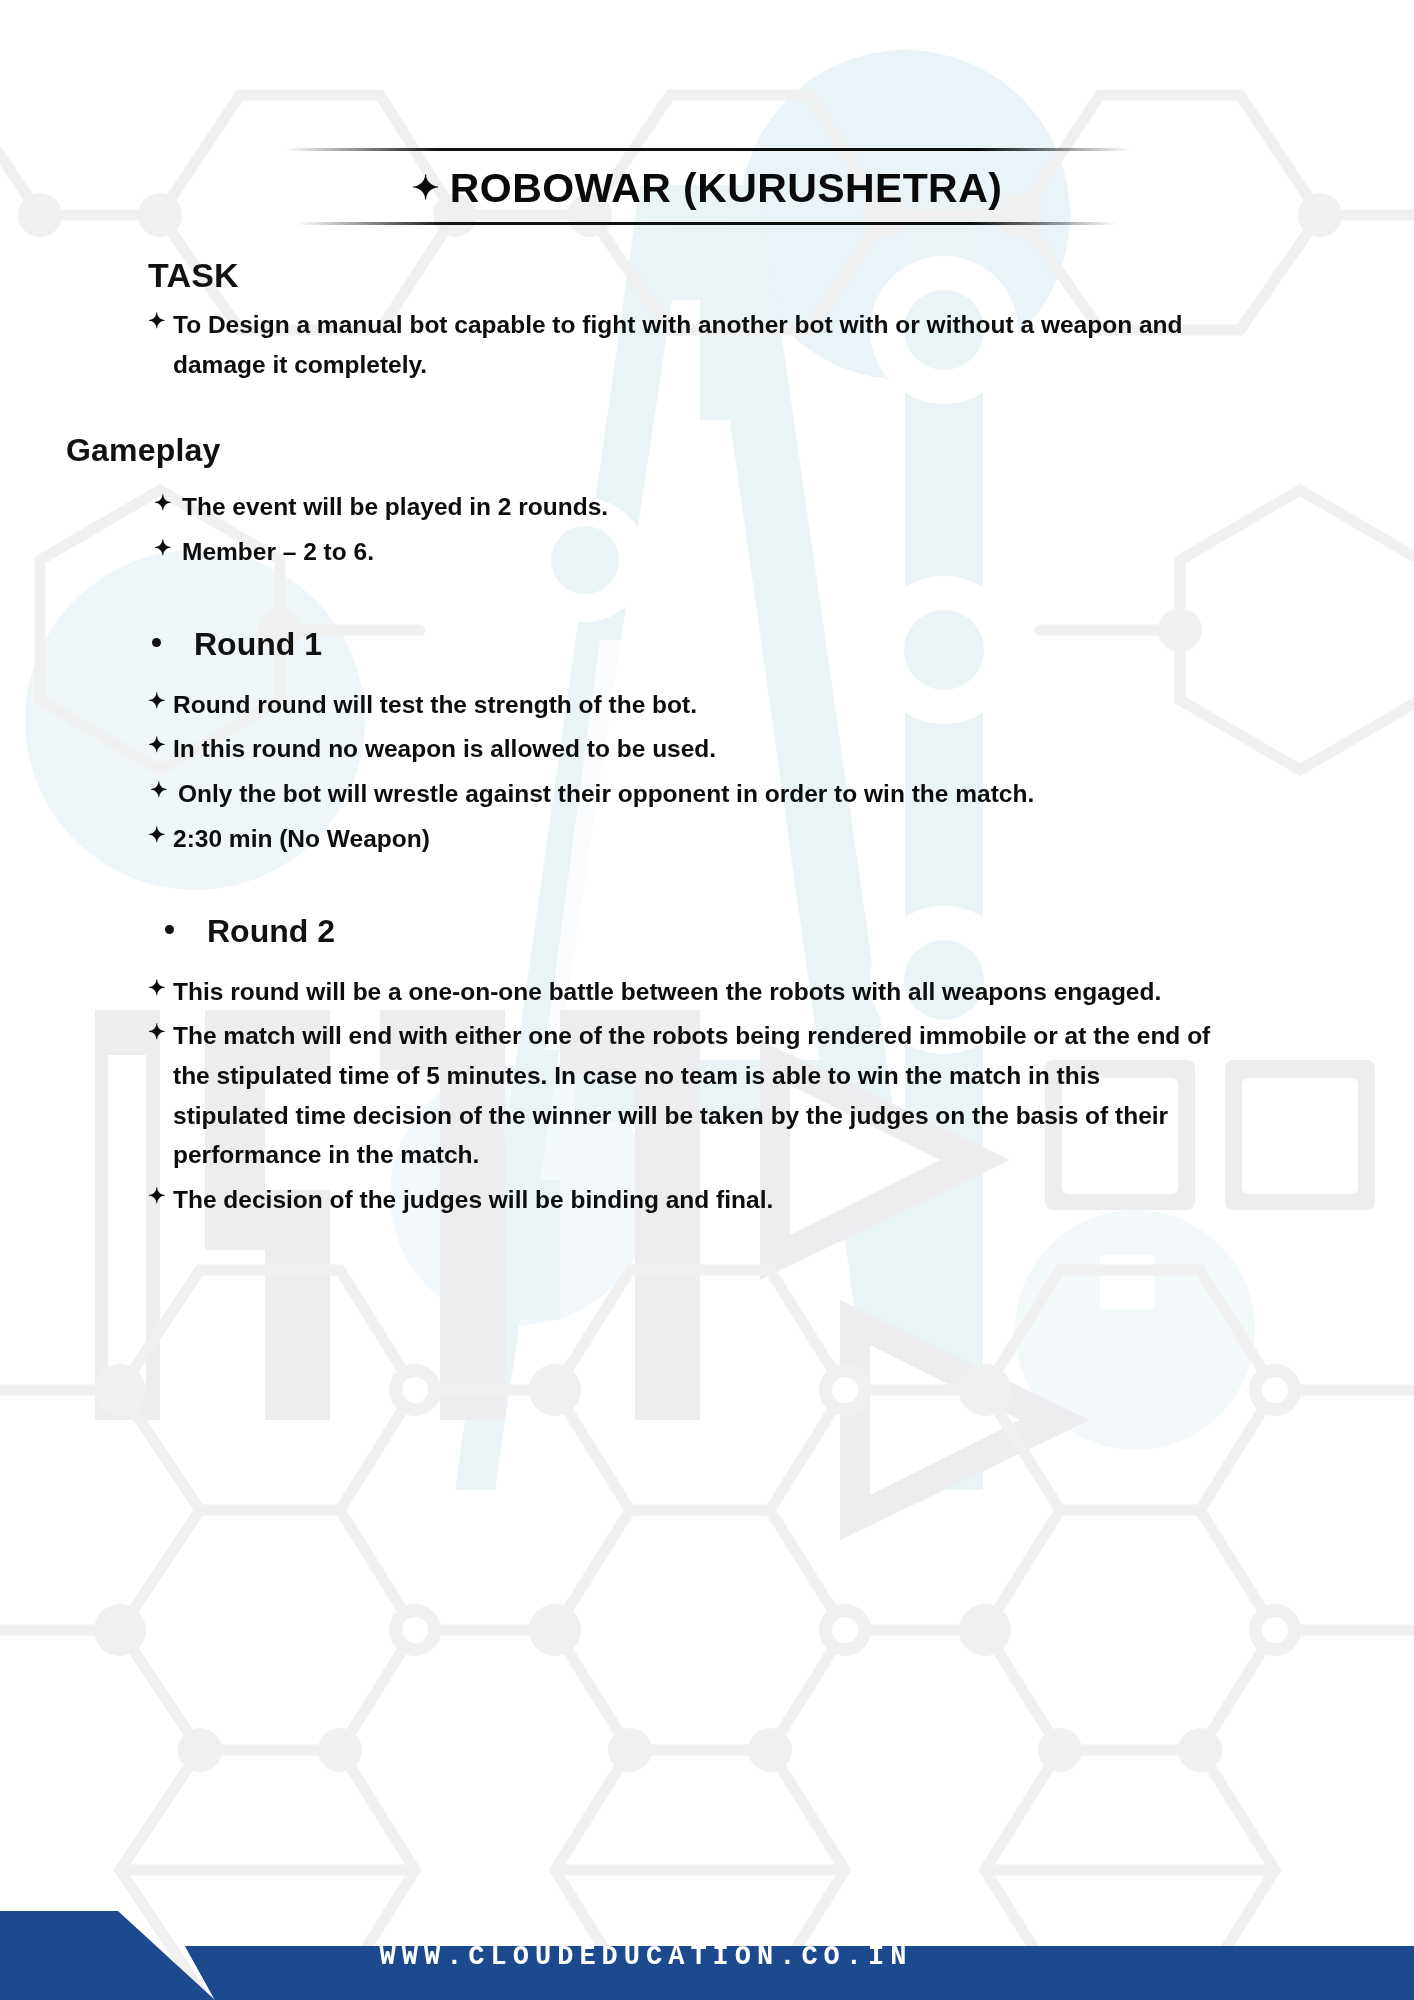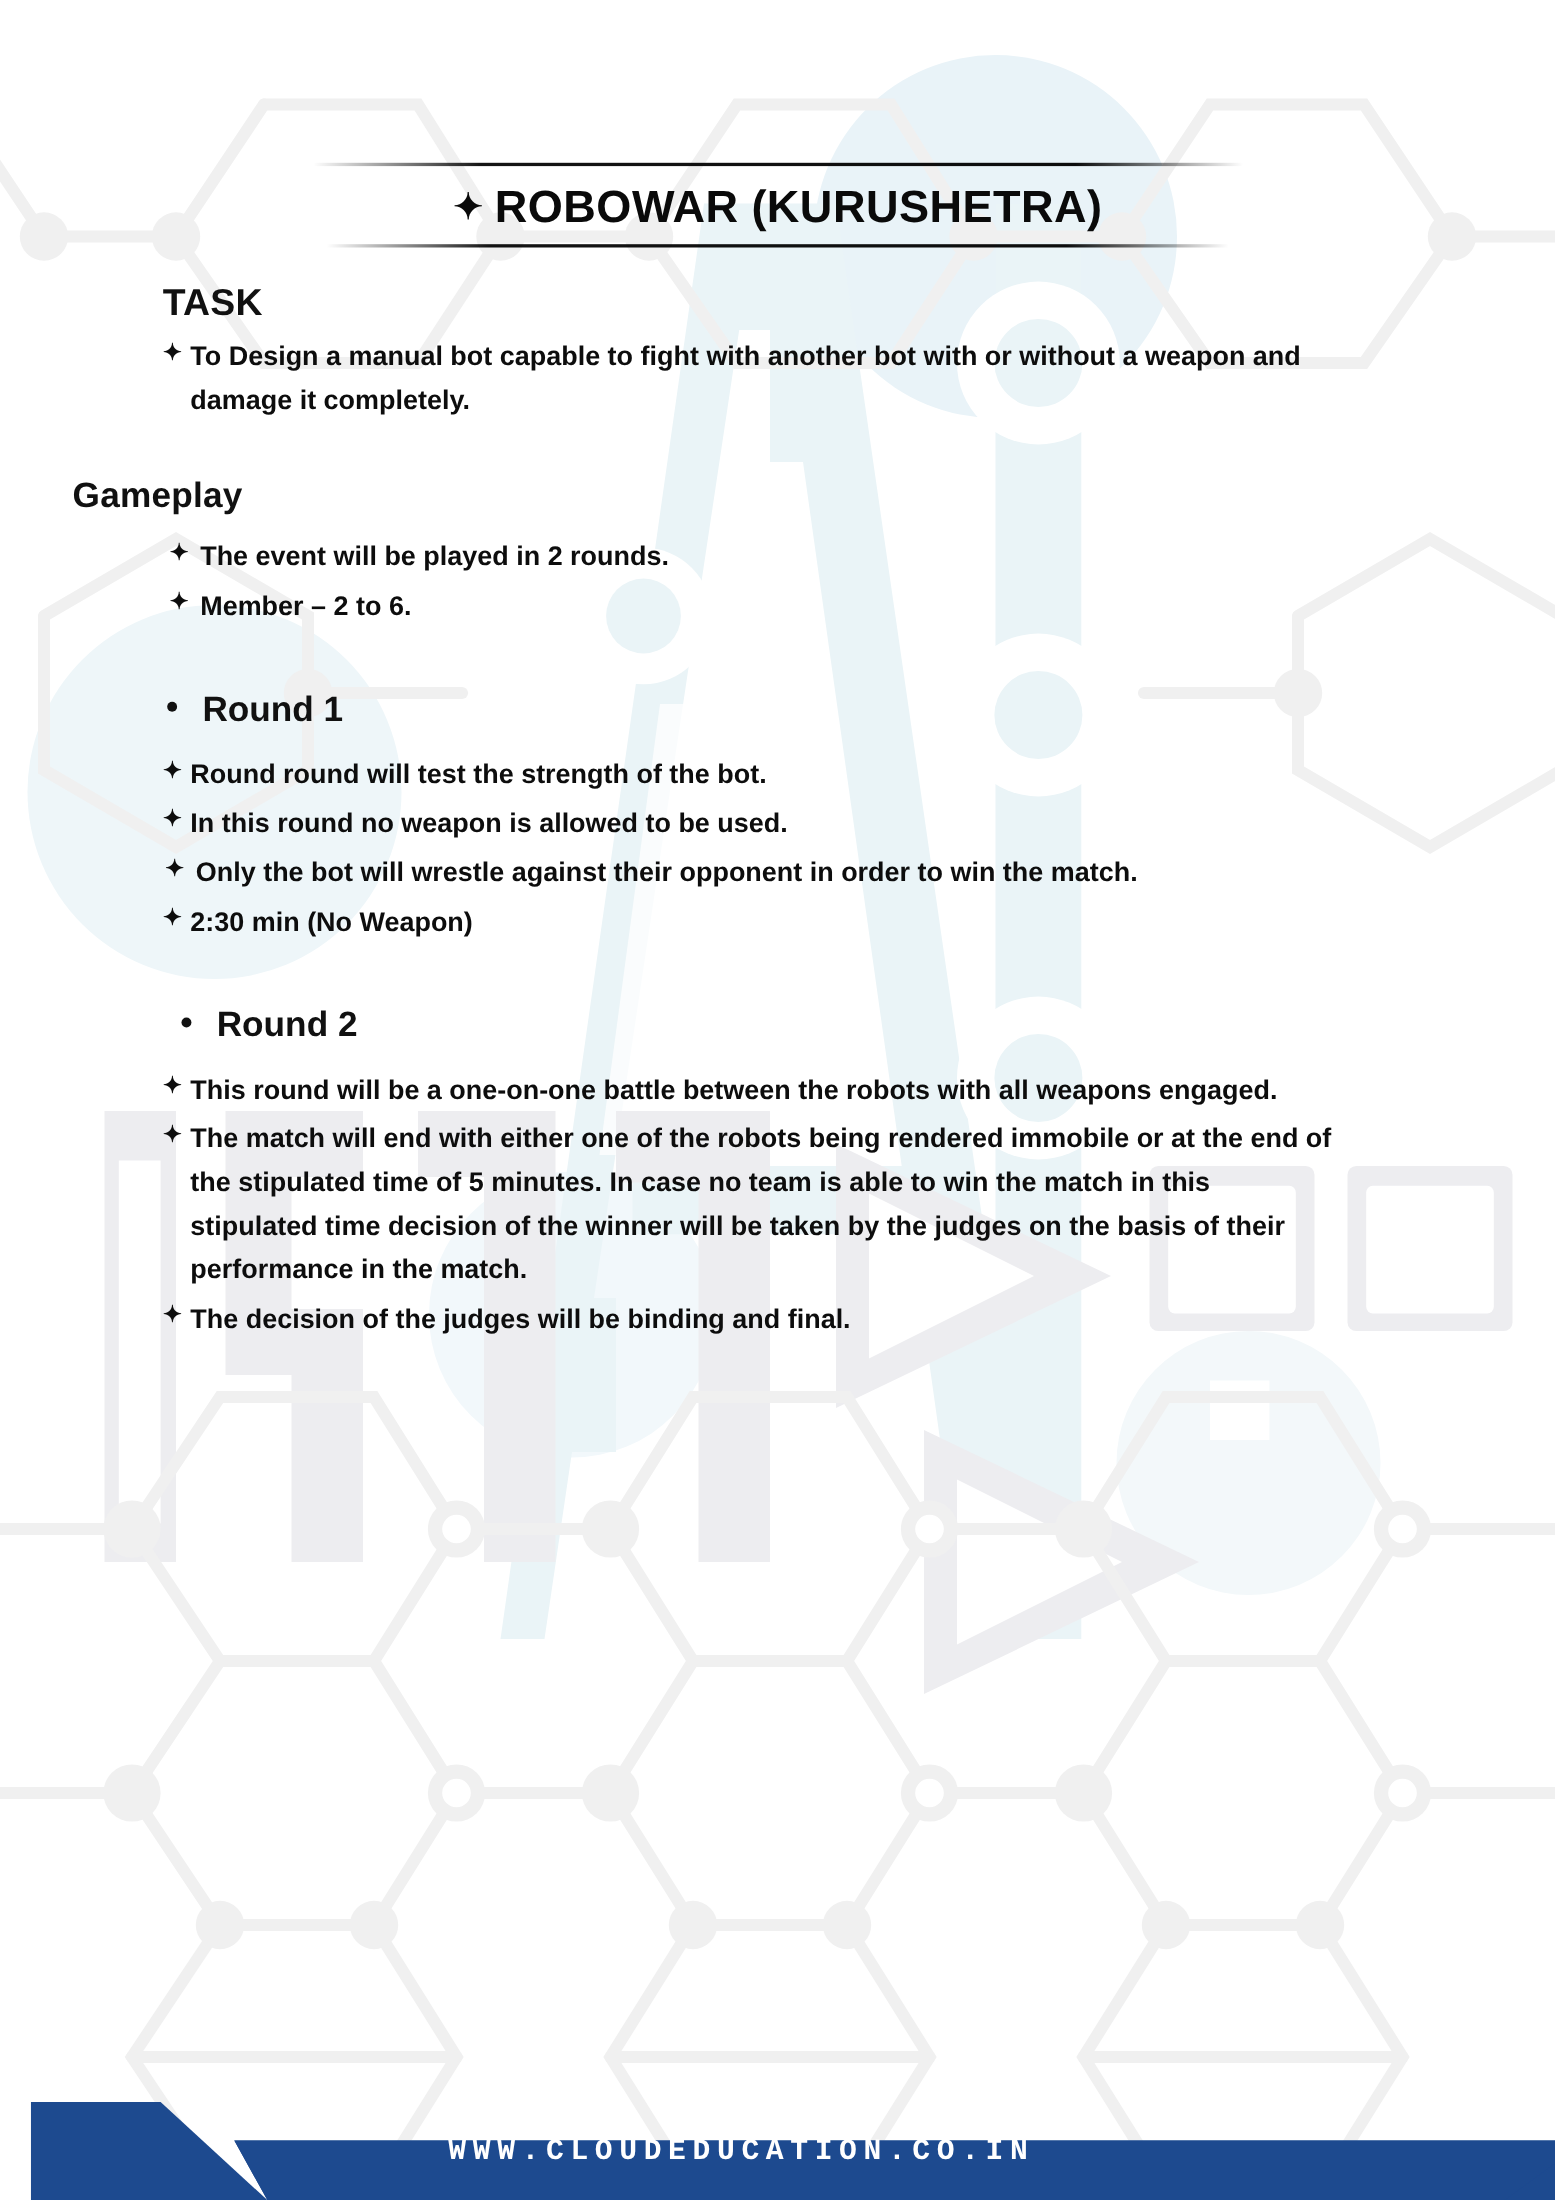--- a/index.html
+++ b/index.html
@@ -90,21 +90,21 @@
     font-size: 32px;
     font-weight: bold;
     color: #111;
   }
   .round-wrap { margin-left: 152px; }
   .round-wrap .dot {
     position: absolute; left: 0; top: 12px;
     width: 9px; height: 9px; border-radius: 50%;
     background: #111;
   }
-  .round-wrap .round-label { margin-left: 32px; }
+  .round-wrap .round-label { margin-left: 42px; }
 
   ul.bullets { list-style: none; }
   li.b {
     position: relative;
     font-family: "Liberation Sans", sans-serif;
     font-size: 24.5px;
     font-weight: bold;
     color: #101010;
     line-height: 1.62;
     color: #0d0d0d;
@@ -126,21 +126,20 @@
   li.b.gap { margin-bottom: 5px; }
   li.b.just .txt { text-align: justify; text-justify: inter-word; }
   li.b.sp .star { left: 2px; }
   li.b.sp { padding-left: 30px; }
 
   
   .footer {
     position: absolute; left: 0; bottom: 0;
     width: 1286px; height: 120px;
     z-index: 10;
-    margin-left: 28px;
   }
   .footer-url {
     position: absolute;
     left: 0; right: 0; bottom: 28px;
     text-align: center;
     font-family: "Liberation Mono", monospace;
     font-weight: bold;
     font-size: 27px;
     letter-spacing: 6px;
     color: #ffffff;

